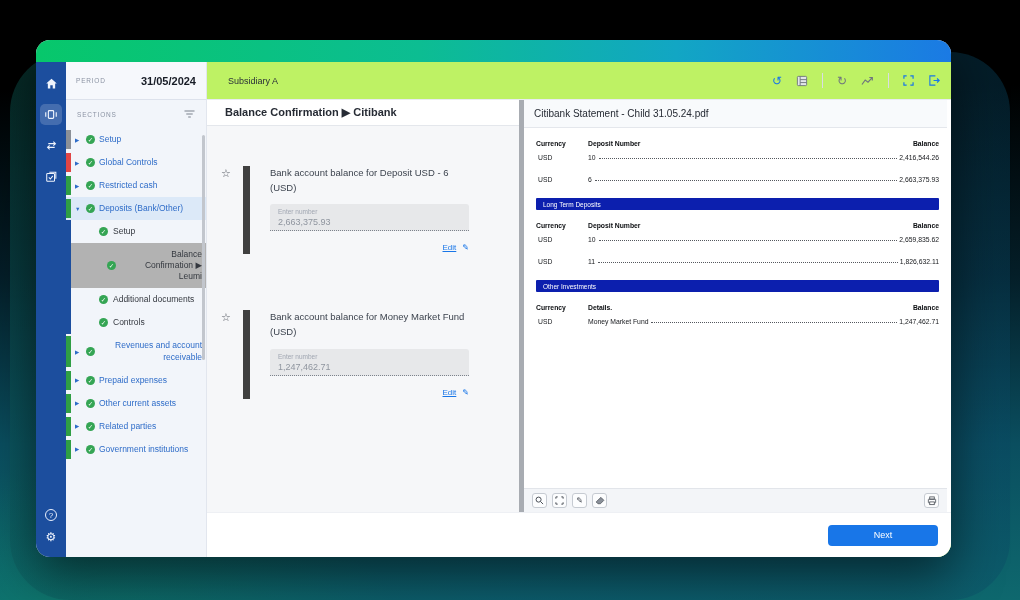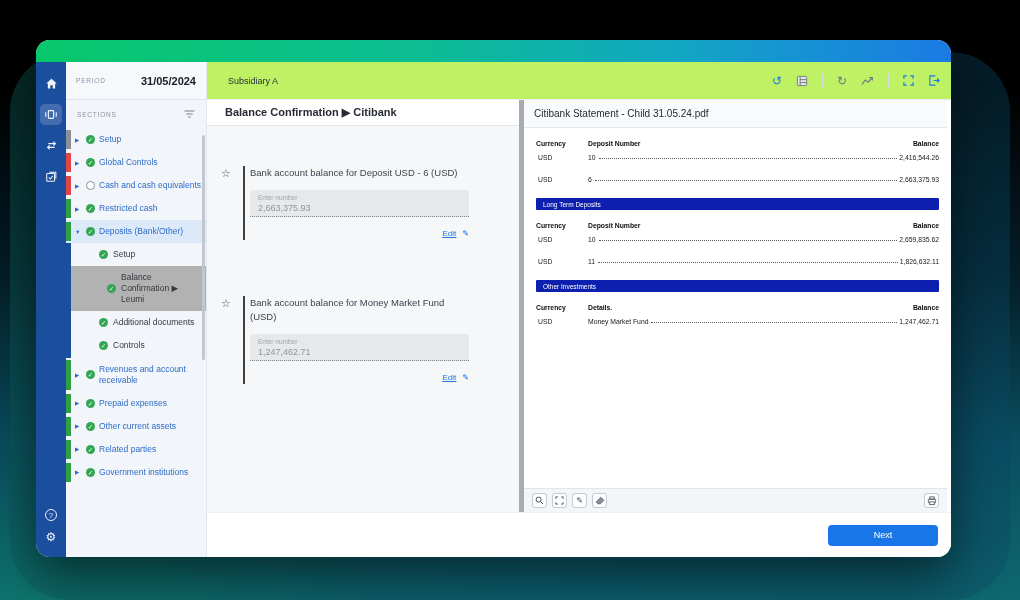--- a/index.html
+++ b/index.html
@@ -55,21 +55,21 @@
   .stripe-green::before { background:#2f9e44; }
   .nav-item.active { background:#dce9f8; }
   .arr { width:7px; flex:none; font-size:5.5px; color:#2e6cc8; }
   .arr.right::before { content:"▶"; }
   .arr.down::before { content:"▼"; }
   .ck { width:9px; height:9px; flex:none; border-radius:50%; background:#35a554;
     color:#fff; font-size:6.5px; line-height:9px; text-align:center; }
   .ck::before { content:"✓"; }
   .ck.empty { background:#fff; border:1.5px solid #8a909a; }
   .ck.empty::before { content:""; }
-  .nv-label { font-size:8.5px; line-height:1.3; color:#2e6cc8; }
+  .nv-label { font-size:8.5px; line-height:1.3; color:#2e6cc8;text-align:right; }
   .sub { position:relative; }
   .sub::before { content:""; position:absolute; left:0; top:0; bottom:0; width:5px; background:#1c4e9e; }
   .sub-item { display:flex; align-items:center; gap:5px; padding:6px 4px 6px 33px; cursor:pointer; position:relative; }
   .sub-item .nv-label { color:#34383f; }
   .sub-item.selected { background:#b2b2b2; margin-left:5px; padding-left:36px; }
   .sb-scroll { position:absolute; right:1px; top:73px; width:3.5px; height:225px;
     background:#c2c6cd; border-radius:2px; cursor:pointer; }
 
   
   .main { flex:1; display:flex; flex-direction:column; min-width:0; background:#bef264; }
@@ -87,21 +87,21 @@
   
   .left-panel { width:312px; flex:none; display:flex; flex-direction:column; background:#f6f7f9; }
   .lp-title { height:26px; flex:none; background:#fff; border-bottom:1px solid #e4e7ec;
     display:flex; align-items:center; padding-left:18px;
     font-size:11px; font-weight:bold; color:#262b34; }
   .lp-body { flex:1; padding-top:40px; overflow:hidden; }
   .card { display:flex; margin-left:14px; margin-right:50px; }
   .card + .card { margin-top:56px; }
   .star { width:22px; flex:none; font-size:11px; color:#5c616a; padding-top:1px; cursor:pointer; }
   .star::before { content:"☆"; }
-  .card-main { flex:1; border-left:2px solid #404040; padding-left:5px; }
+  .card-main { flex:1; border-left:7px solid #404040; padding-left:20px; }
   .q-text { font-size:9.5px; line-height:1.55; color:#3c434e; }
   .num-input { margin-top:9px; background:#e7e8ea; border-radius:3px 3px 0 0;
     border-bottom:1px dotted #7c828c; padding:4px 8px 3px; cursor:text; }
   .ni-label { font-size:6.5px; color:#a0a6b1; }
   .ni-value { font-size:9px; color:#8f959f; margin-top:2px; }
   .edit-row { margin-top:5px; text-align:right; }
   .edit-link { font-size:8px; color:#1876e8; text-decoration:underline; cursor:pointer; }
   .edit-pencil { font-size:8px; color:#1876e8; margin-left:6px; cursor:pointer; }
   .edit-pencil::before { content:"✎"; }
 
@@ -196,25 +196,20 @@
       <div class="nav">
         <div class="nav-item stripe-gray">
           <span class="arr right"></span>
           <span class="ck"></span>
           <span class="nv-label">Setup</span>
         </div>
         <div class="nav-item stripe-red">
           <span class="arr right"></span>
           <span class="ck"></span>
           <span class="nv-label">Global Controls</span>
-        </div>
-        <div class="nav-item stripe-red">
-          <span class="arr right"></span>
-          <span class="ck empty"></span>
-          <span class="nv-label">Cash and cash equivalents</span>
         </div>
         <div class="nav-item stripe-green">
           <span class="arr right"></span>
           <span class="ck"></span>
           <span class="nv-label">Restricted cash</span>
         </div>
         <div class="nav-item stripe-green active">
           <span class="arr down"></span>
           <span class="ck"></span>
           <span class="nv-label">Deposits (Bank/Other)</span>

